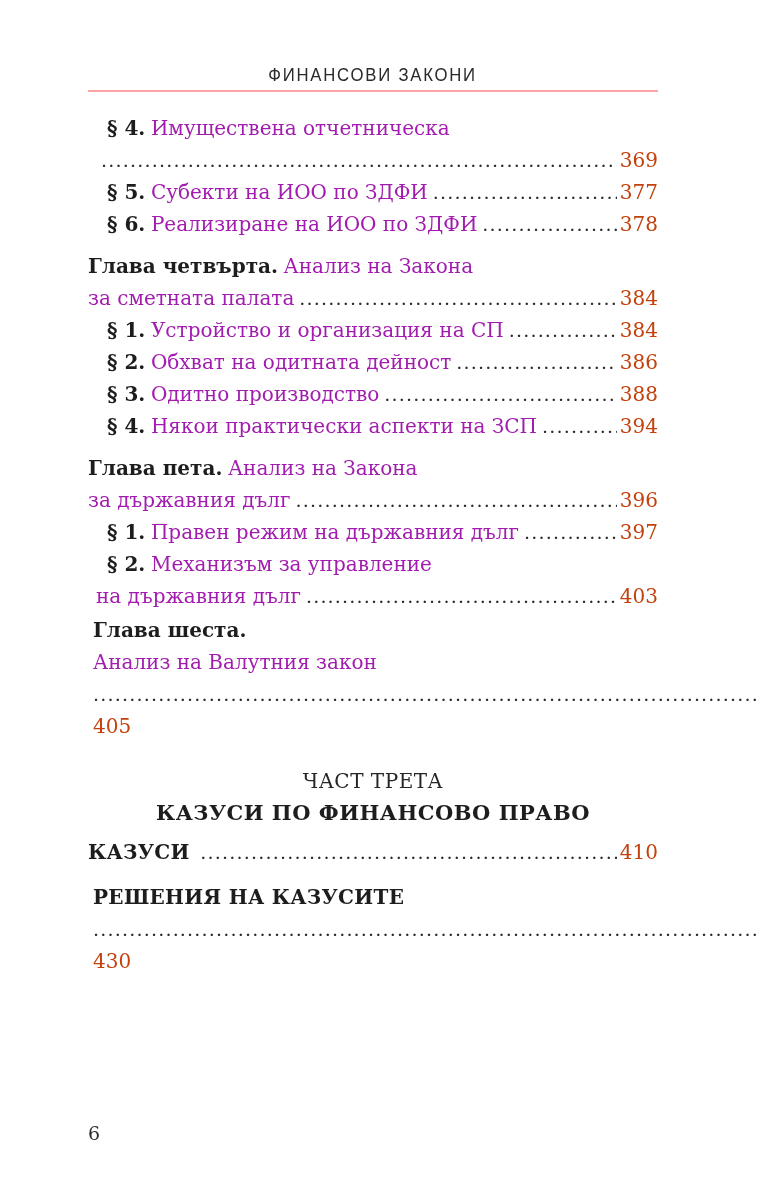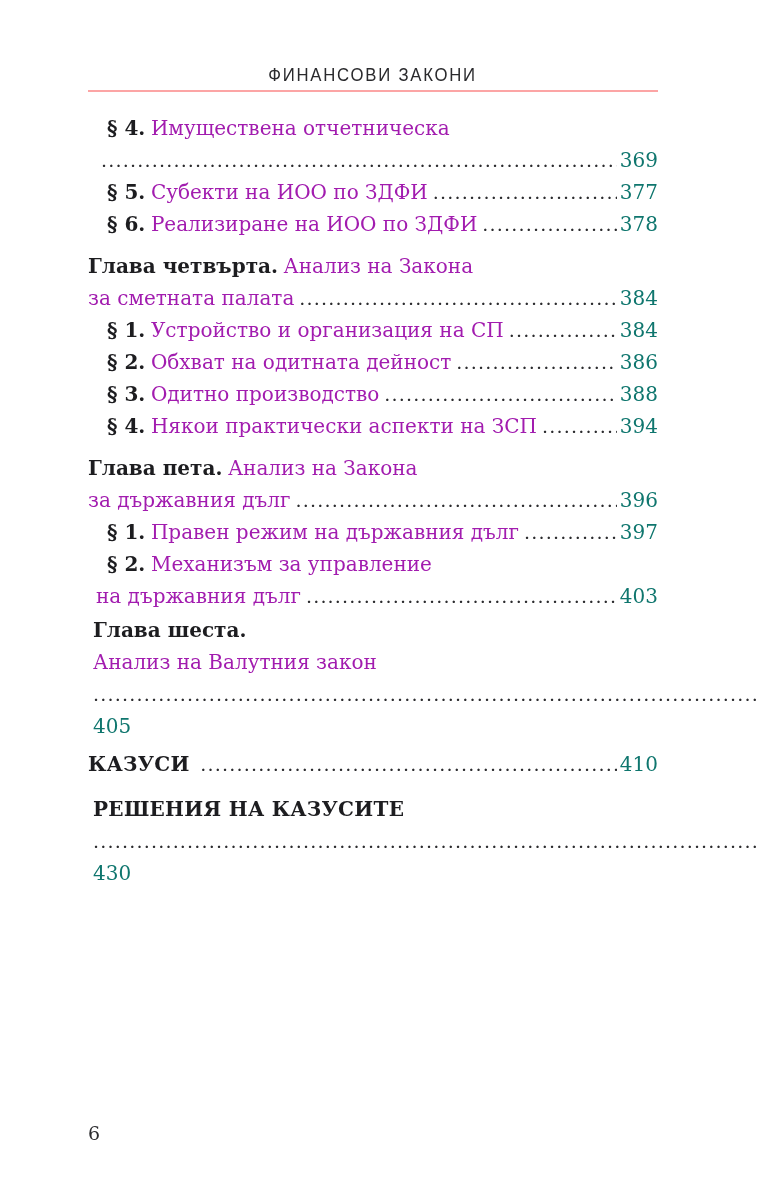--- a/index.html
+++ b/index.html
@@ -48,21 +48,21 @@
   .toc-dots {
     flex:1 1 auto; min-width:0;
     overflow:hidden; white-space:nowrap;
     margin:0 3px 0 5px;
     color:#2b2b2e;
   }
   .toc-dots::after {
     content:"....................................................................................................................................................................";
     font-size:19px; letter-spacing:1.2px;
   }
-  .toc-num { flex:0 0 auto; color:#0f766e; }
+  .toc-num { flex:0 0 auto; color:#c2410c; }
 
   
   .part { margin-top:24px; text-align:center; }
   .part-line1 { font-size:20px; line-height:30px; letter-spacing:0.5px; color:#26262a; }
   .part-line2 { font-size:21px; line-height:34px; font-weight:bold; letter-spacing:0.5px; color:#1d1d20; }
 
   
   .bottom { margin-top:6px; }
   .bottom-row .toc-bold { letter-spacing:0.3px; }
   .bottom-row + .bottom-row { margin-top:13px;flex-direction:column; }
@@ -170,20 +170,24 @@
     <span class="toc-num">403</span>
   </div>
         <div class="toc-row l0 group-start-small">
     <span class="toc-bold">Глава шеста.</span>
     <span class="toc-text">Анализ на Валутния закон</span>
     <span class="toc-dots"></span>
     <span class="toc-num">405</span>
   </div>
       </div>
 
+    <div class="part">
+      <div class="part-line1">ЧАСТ ТРЕТА</div>
+      <div class="part-line2">КАЗУСИ ПО ФИНАНСОВО ПРАВО</div>
+    </div>
 
     <div id="bottom" class="bottom">
         <div class="toc-row l0 bottom-row">
     <span class="toc-bold">КАЗУСИ</span>
 
     <span class="toc-dots"></span>
     <span class="toc-num">410</span>
   </div>
         <div class="toc-row l0 bottom-row">
     <span class="toc-bold">РЕШЕНИЯ НА КАЗУСИТЕ</span>

